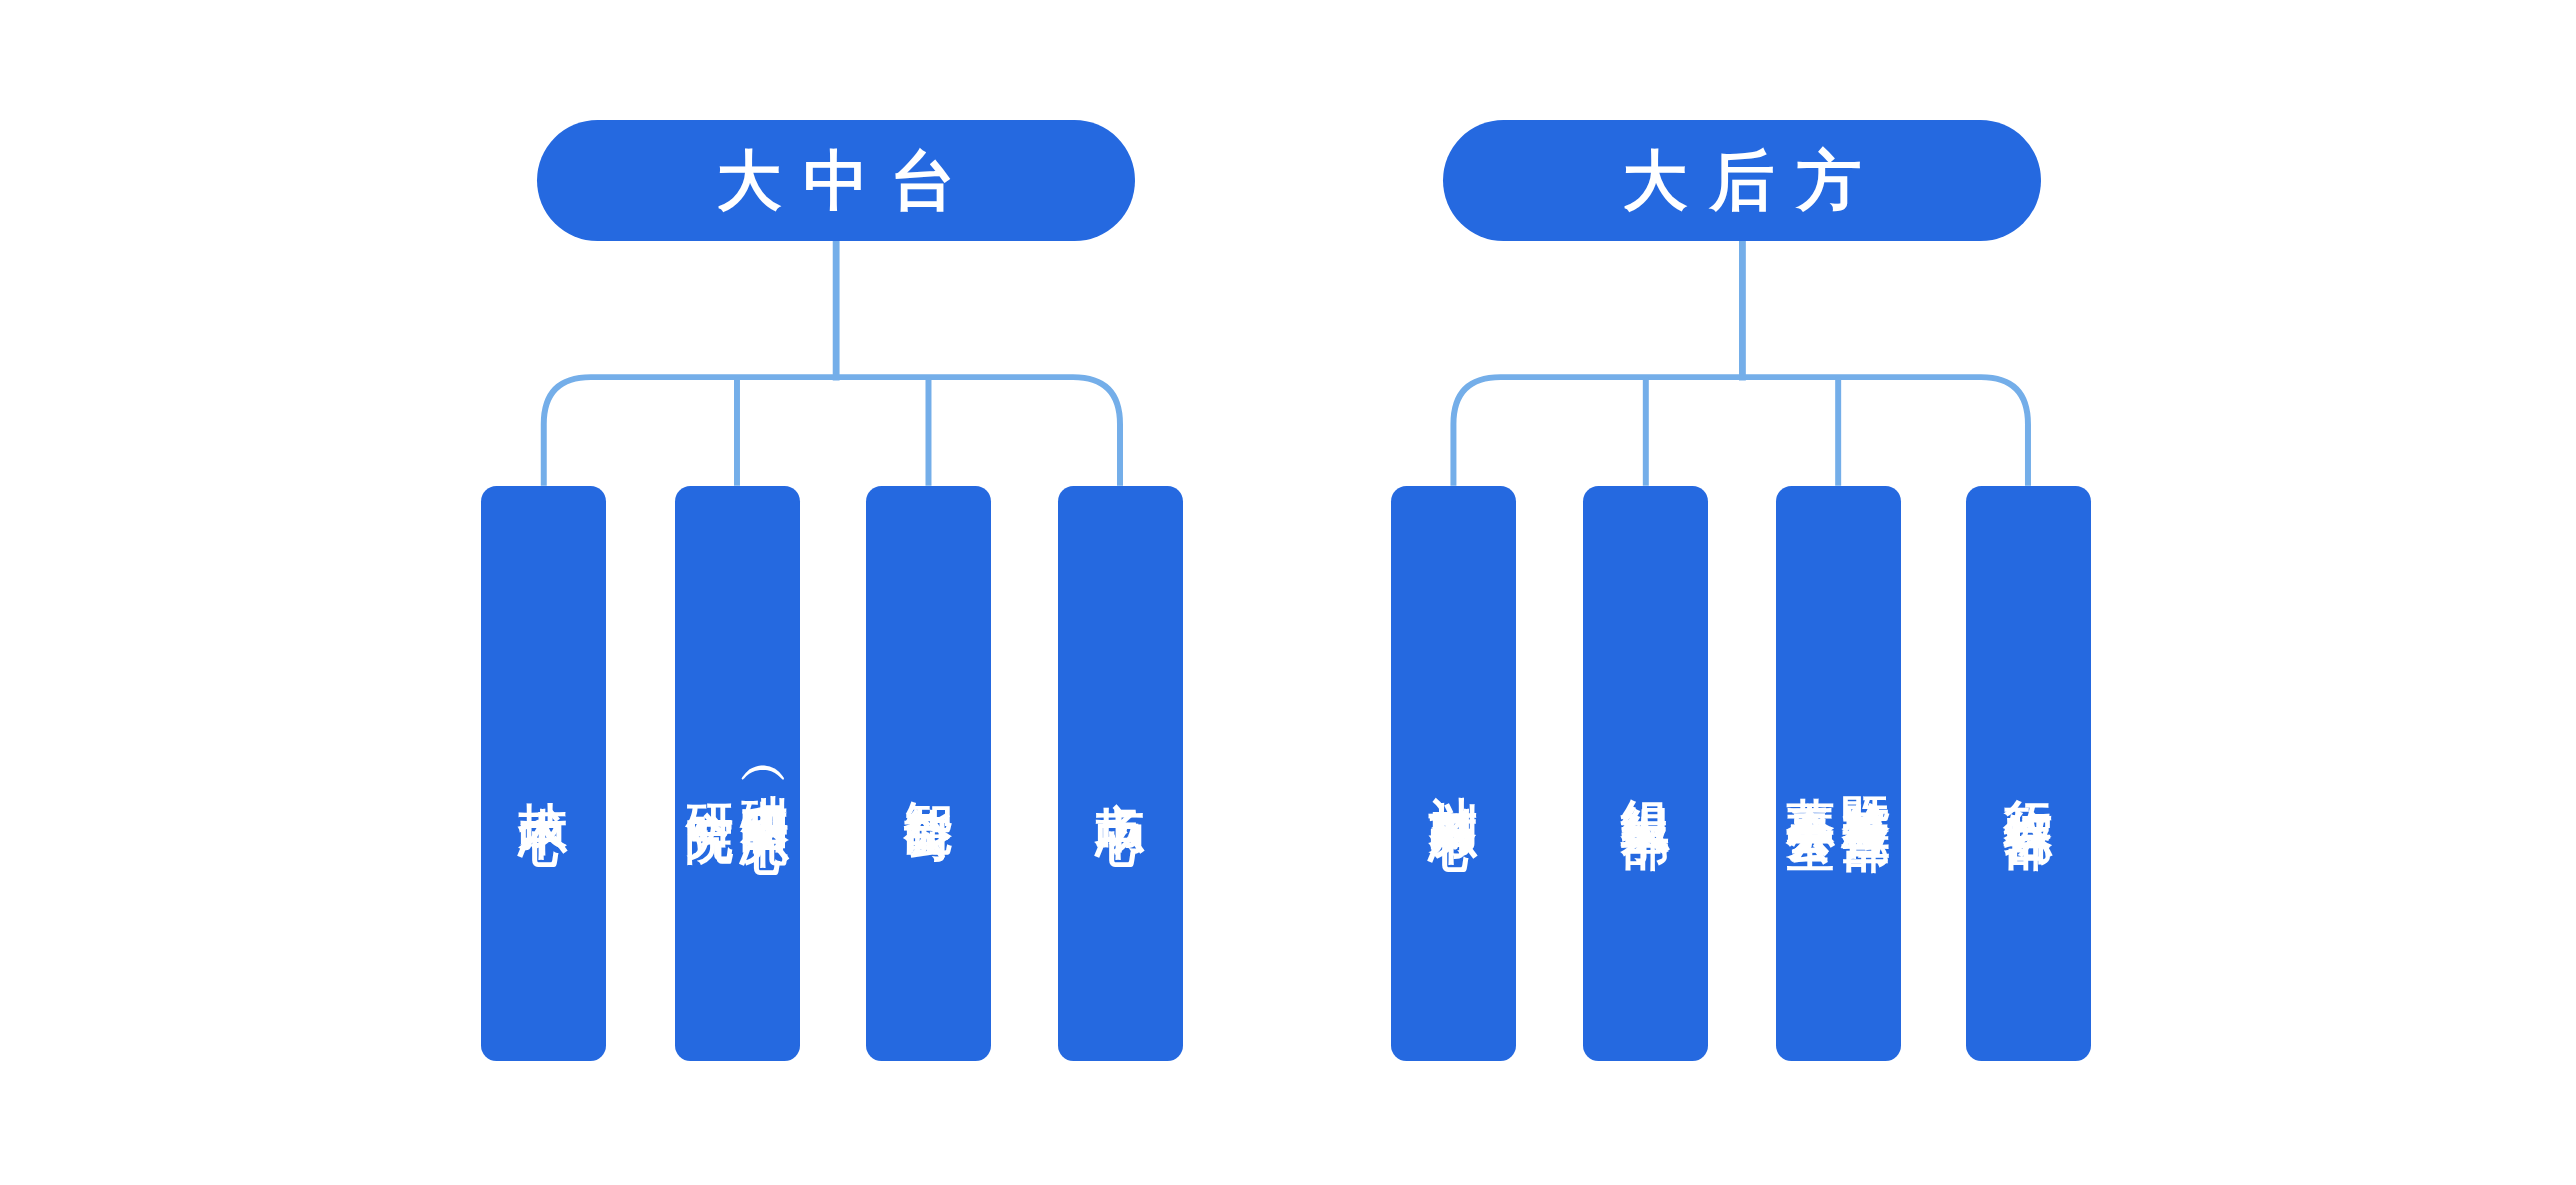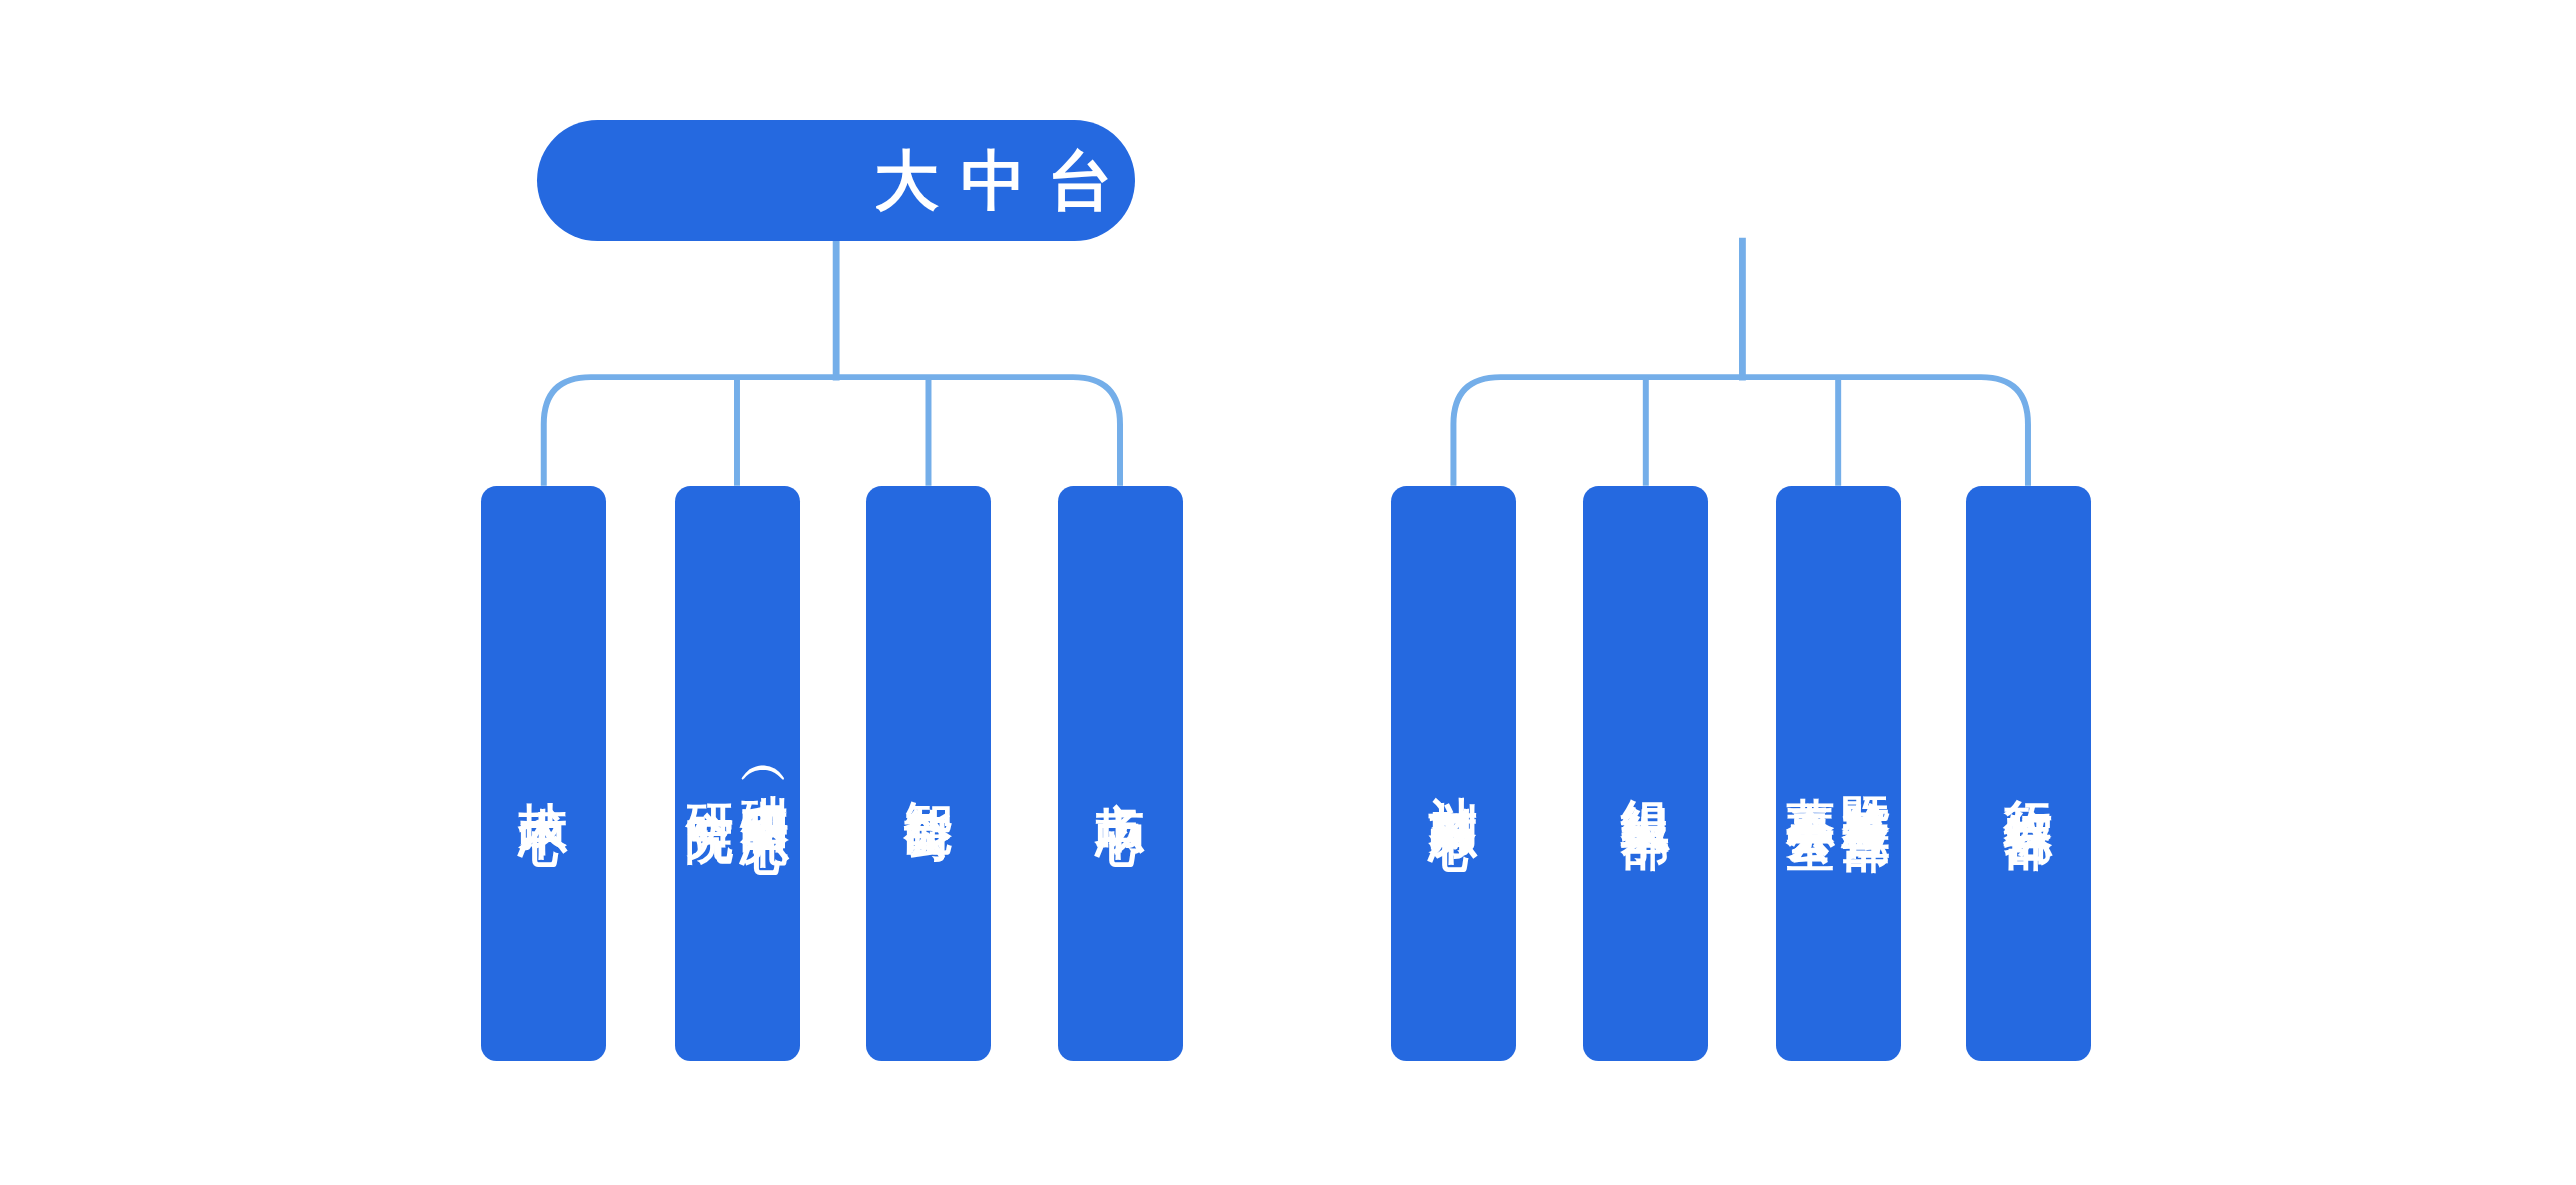--- a/index.html
+++ b/index.html
@@ -24,21 +24,21 @@
     fill:none;
     stroke:var(--connector-blue);
   }
   .rail{stroke-width:7px;}
   .stub{stroke-width:8px;}
   .root-node{
     position:absolute;
     top:120px;height:121px;width:598px;
     background:var(--node-blue);
     border-radius:61px;
-    display:flex;align-items:center;justify-content:flex-end;
+    display:flex;align-items:center;justify-content:center;
   }
   .root-node .root-label{
     color:var(--text-white);
     font-size:65px;font-weight:700;
     letter-spacing:22px;padding-left:22px;
     white-space:nowrap;
   }
   .root-left{left:537px;}
   .root-right{left:1443px;}
   .child-node{
@@ -95,20 +95,23 @@
     <span class="child-label">研究院
 （碳中和研究中心）</span>
   </div>
   <div class="child-node c3">
     <span class="child-label">智能公司</span>
   </div>
   <div class="child-node c4">
     <span class="child-label">市场中心</span>
   </div>
 
+  <div class="root-node root-right">
+    <span class="root-label">大后方</span>
+  </div>
   <div class="child-node c5">
     <span class="child-label">计划财务中心</span>
   </div>
   <div class="child-node c6">
     <span class="child-label">组织人事部</span>
   </div>
   <div class="child-node c7">
     <span class="child-label">董事会办公室
 暨监督检查部</span>
   </div>

